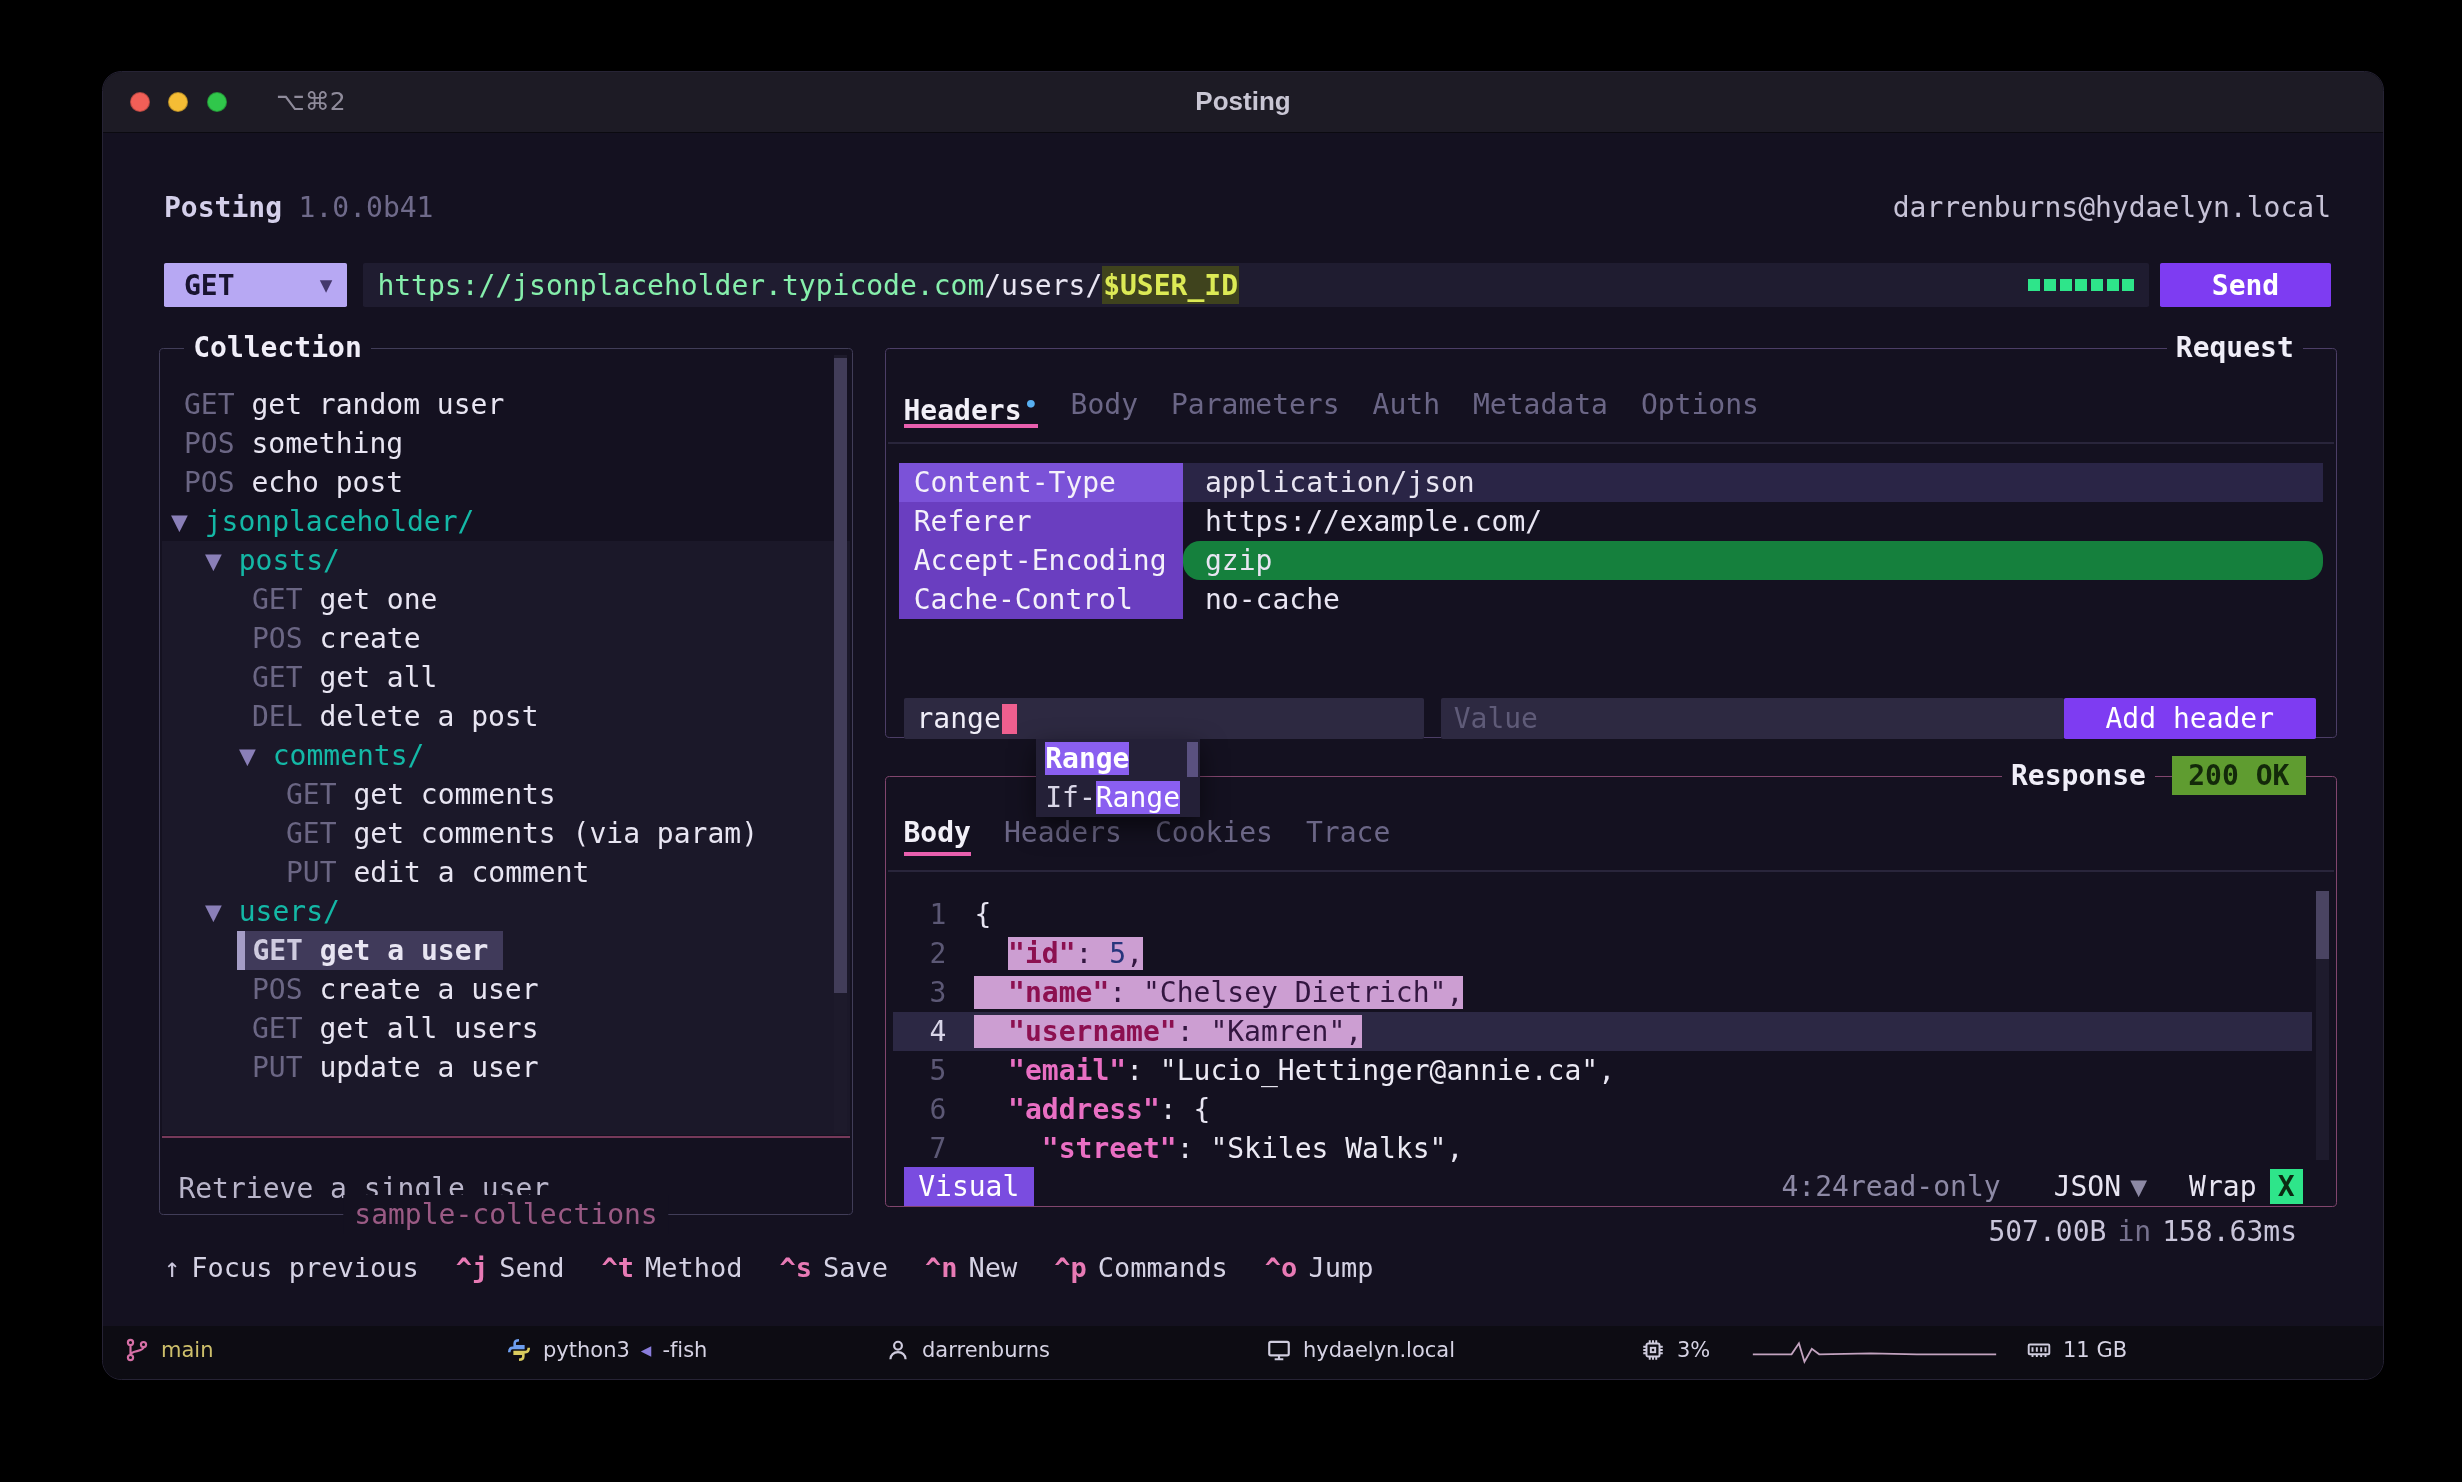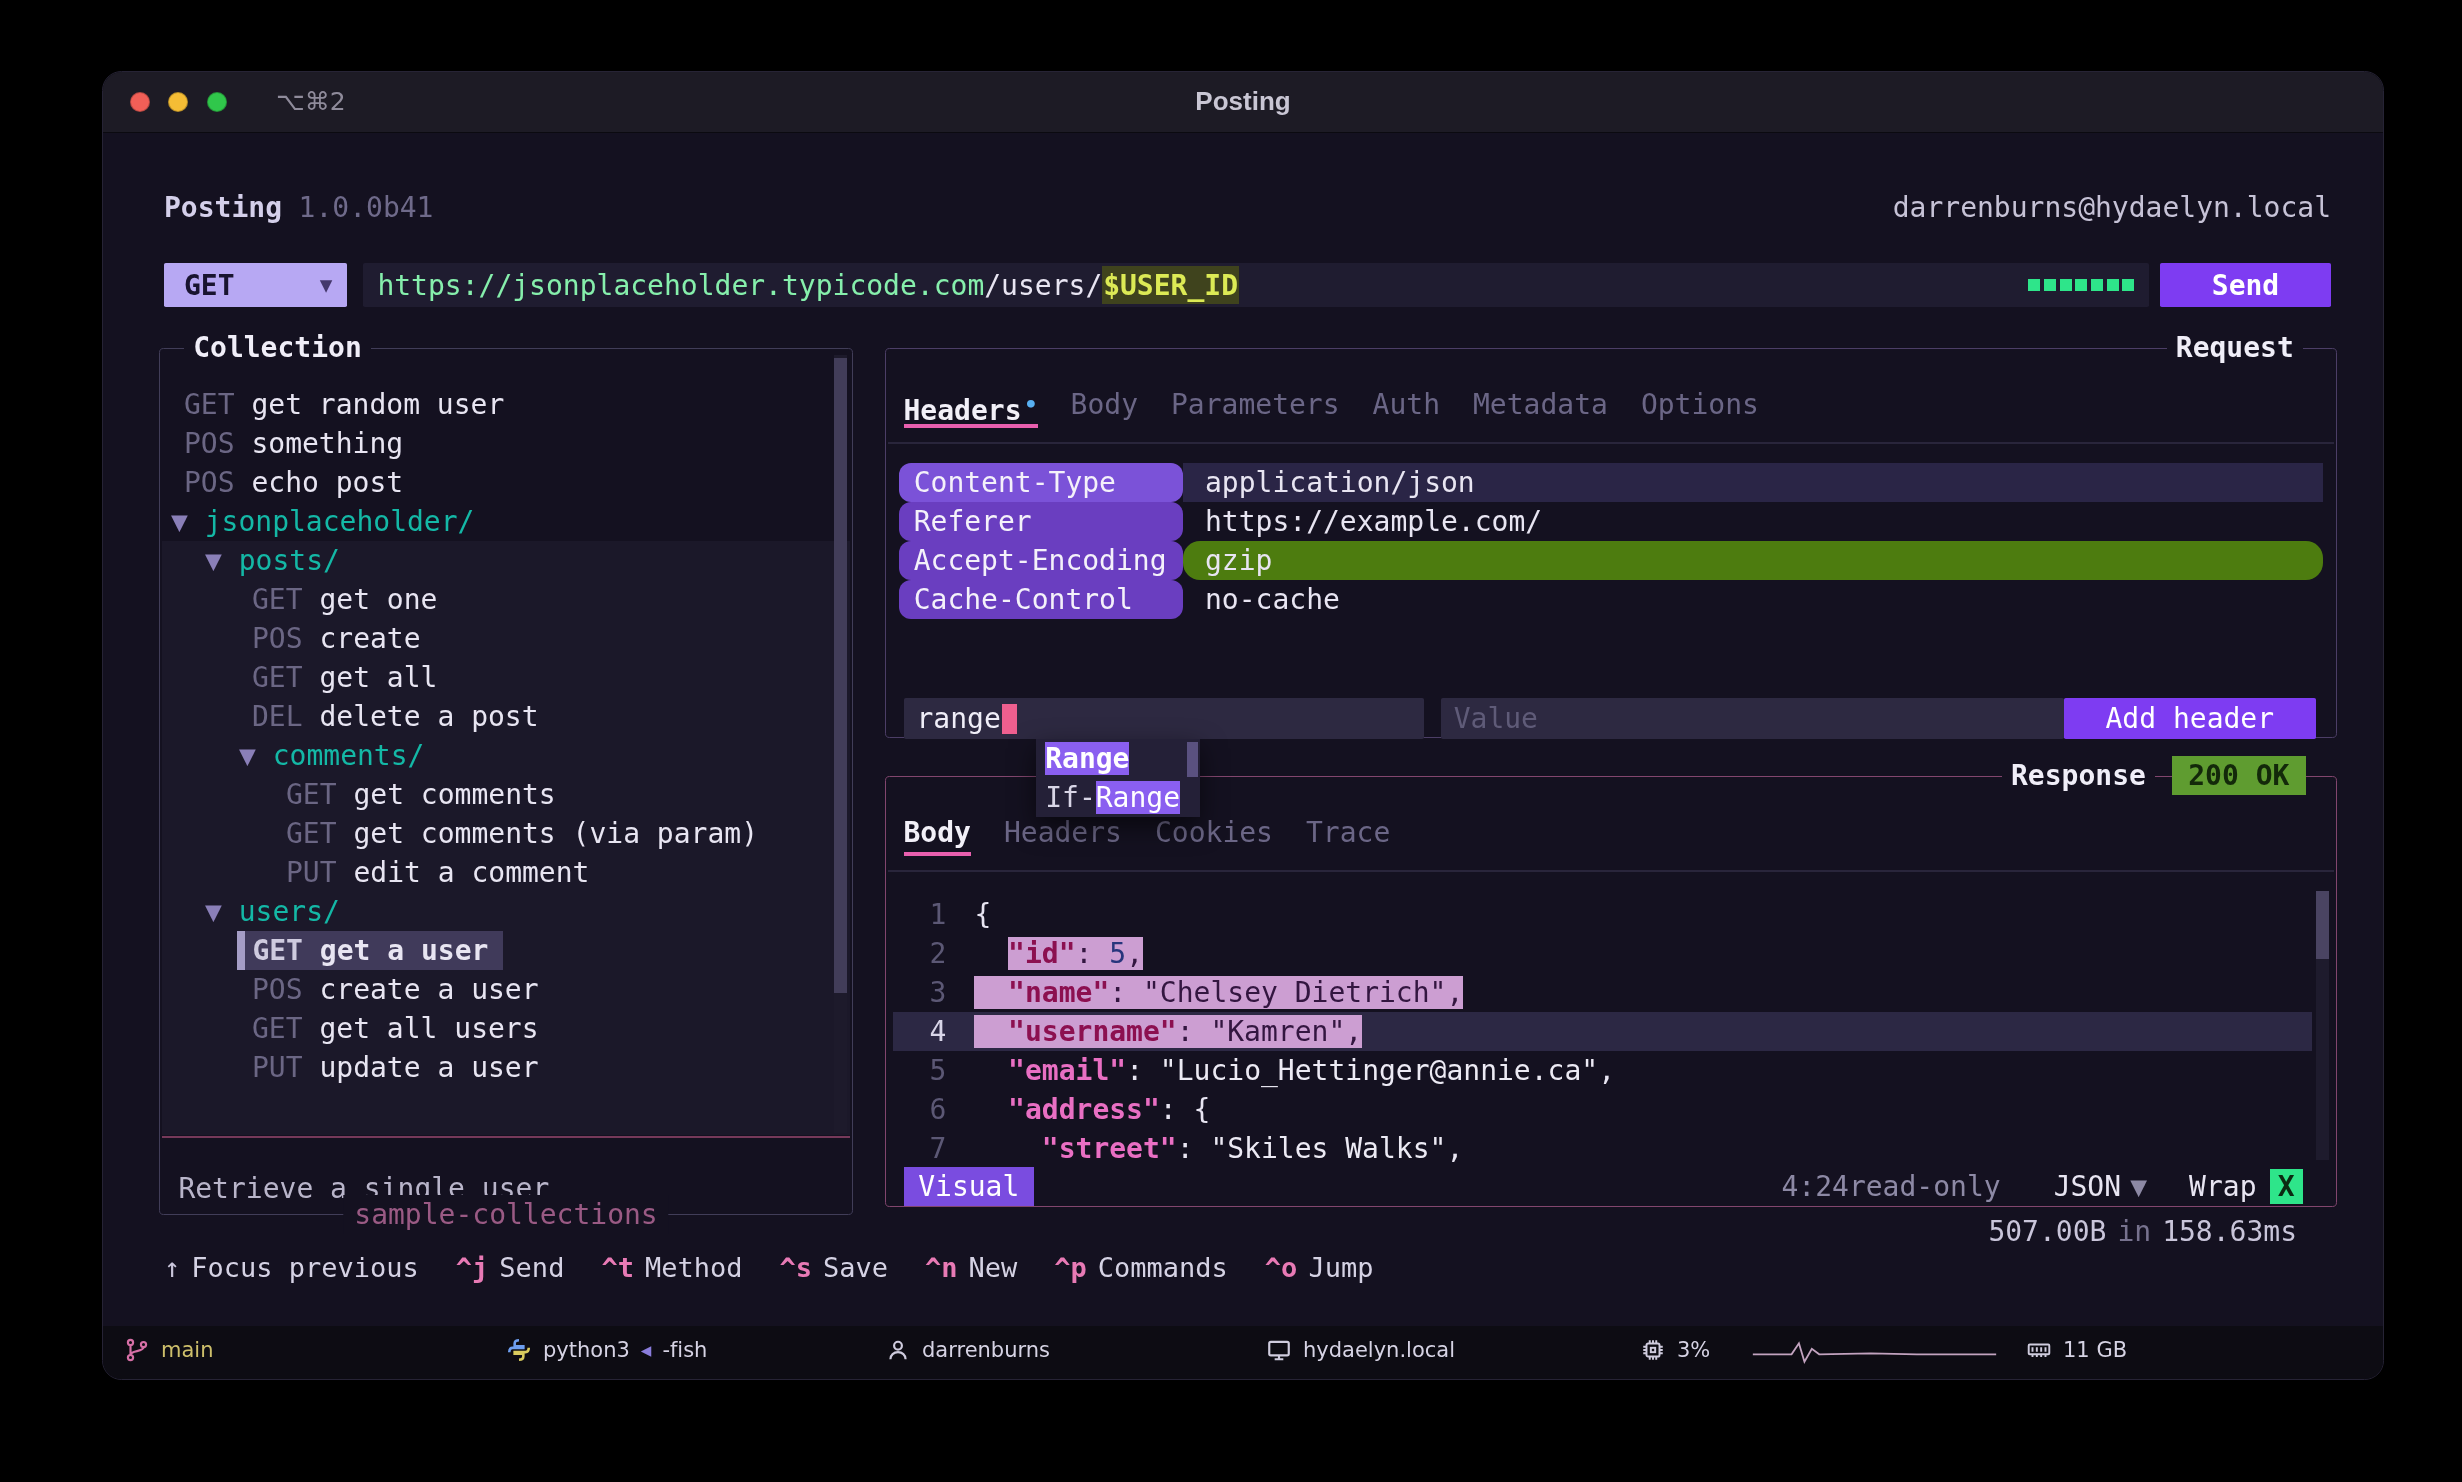--- a/index.html
+++ b/index.html
@@ -80,25 +80,25 @@
 
   .tabs { position:absolute; top:36px; left:17.5px; display:flex; gap:33px; height:39px; line-height:39px; }
   .tab { color:#6b6686; position:relative; cursor:pointer; white-space:pre; }
   .tab.active { color:#f2f0f8; font-weight:bold; }
   .tab.active::after { content:""; position:absolute; left:0; right:0; bottom:-3.7px; height:3.7px; background:#e85fae; }
   .tab-dot { color:#58b0f2; font-size:22px; vertical-align:8.3px; margin-left:2.8px; }
   .tabs-divider { position:absolute; left:1.8px; right:1.8px; top:93px; height:1.8px; background:#29253b; }
 
   .hdr-table { position:absolute; top:114px; left:13px; right:13px; }
   .hdr-row { display:flex; height:39px; line-height:39px; cursor:pointer; }
-  .hdr-key { width:284px; background:#6a3ec0; padding-left:14.7px; color:#f4f1fa;border-radius:12px; }
+  .hdr-key { width:284px; background:#6a3ec0; padding-left:14.7px; color:#f4f1fa; }
   .hdr-val { flex:1; padding-left:22px; color:#e8e5f2; }
   .hdr-row.selected .hdr-key { background:#7b52d8; }
   .hdr-row.selected .hdr-val { background:#2a2546; }
-  .hdr-row.striped .hdr-val { background:#4d7c0f;border-radius:17px; }
+  .hdr-row.striped .hdr-val { background:#15803d;border-radius:17px; }
 
   .hdr-inputs { position:absolute; top:349px; left:17.5px; right:20px; display:flex; }
   .inp { background:#2d2941; height:41px; line-height:41px; padding:0 13px; border-radius:1.8px; }
   .inp-name { width:553px; }
   .inp-text { color:#f0eef8; }
   .cursor-block { display:inline-block; width:15.7px; height:29.5px; background:#ee5f8f; vertical-align:-5.5px; margin-left:0.9px; }
   .inp-value { width:662px; margin-left:16.6px; }
   .placeholder { color:#5f5b78; }
   .add-btn { margin-left:auto; width:269px; height:41px; line-height:41px; background:#7e3cf2; color:#fff;
              text-align:center; border-radius:1.8px; cursor:pointer; }

